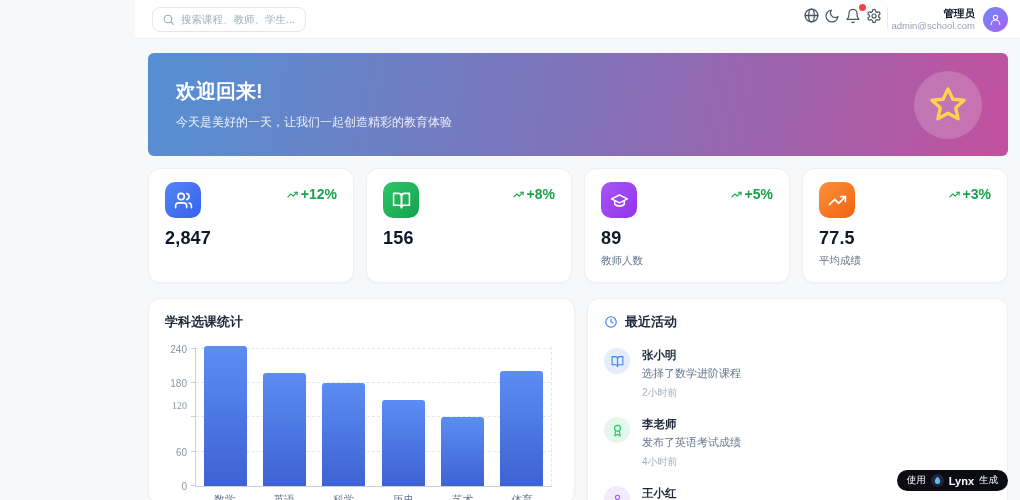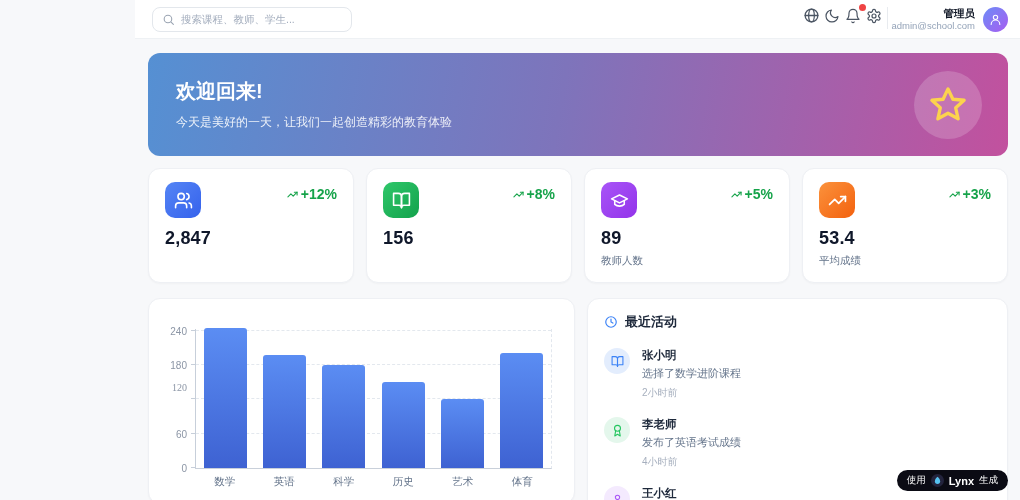--- a/index.html
+++ b/index.html
@@ -19,21 +19,21 @@
     background:#ffffff;
     border-bottom:1px solid #eef1f4;
     display:flex; align-items:center;
   }
   .topbar-inner {
     flex:1;
     margin-left:17px; margin-right:12px;
     display:flex; align-items:center; justify-content:space-between;
   }
   .search {
-    width:200px; height:25px;
+    width:154px; height:25px;
     border:1px solid #e3e7ec; border-radius:8px;
     background:#fff;
     display:flex; align-items:center; gap:6px;
     padding:0 9px; color:#9aa4b2;
   }
   .search input {
     border:none; outline:none; width:100%;
     font-size:10.5px; color:#334155; background:transparent;
     font-family:"Liberation Sans", sans-serif;
   }
@@ -57,21 +57,21 @@
     width:25px; height:25px; border-radius:50%;
     background:linear-gradient(135deg,#6d8cf7,#a75df0);
     display:flex; align-items:center; justify-content:center; color:#fff;
   }
 
   
   .main { margin:14px 12px 0 148px; }
 
   
   .banner {
-    position:relative; height:103px; border-radius:12px; overflow:hidden;
+    position:relative; height:103px; border-radius:6px; overflow:hidden;
     background:linear-gradient(100deg,#5590d3 0%,#7e74bb 48%,#c2519e 100%);
     display:flex; flex-direction:column; justify-content:center;
     padding-left:28px;
   }
   .banner-title { font-size:20px; font-weight:bold; color:#ffffff; }
   .banner-sub { font-size:12px; color:rgba(255,255,255,.88); margin-top:9px; }
   .banner-circle {
     position:absolute; right:26px; top:50%; transform:translateY(-50%);
     width:68px; height:68px; border-radius:50%;
     background:rgba(255,255,255,.18);
@@ -318,28 +318,29 @@
         <div class="trend" style="color: rgb(22, 163, 74);">
           <span>
               <svg width="11" height="11" viewBox="0 0 24 24" fill="none" stroke="currentColor" stroke-width="2.4" stroke-linecap="round" stroke-linejoin="round">
                 <polyline points="22 7 13.5 15.5 8.5 10.5 2 17"></polyline>
                 <polyline points="16 7 22 7 22 13"></polyline>
               </svg>
             </span>
           <span>+3%</span>
         </div>
       </div>
-      <div class="stat-value">53.4</div>
+      <div class="stat-value">77.5</div>
       <div class="stat-label">平均成绩</div>
     </div>
   </section>
 
   <section class="bottom">
 
     <div class="card chart-card">
+      <div class="card-title">学科选课统计</div>
       <div class="chart">
         <div class="y-axis">
             <div class="ylab" style="bottom: -5px;">0</div>
             <div class="ylab" style="bottom: 29px;">60</div>
             <div class="ylab" style="bottom: 76px; font-family: Liberation Serif, serif;">120</div>
             <div class="ylab" style="bottom: 98px;">180</div>
             <div class="ylab" style="bottom: 132px;">240</div>
           </div>
         <div class="plot-col">
           <div class="plot">

